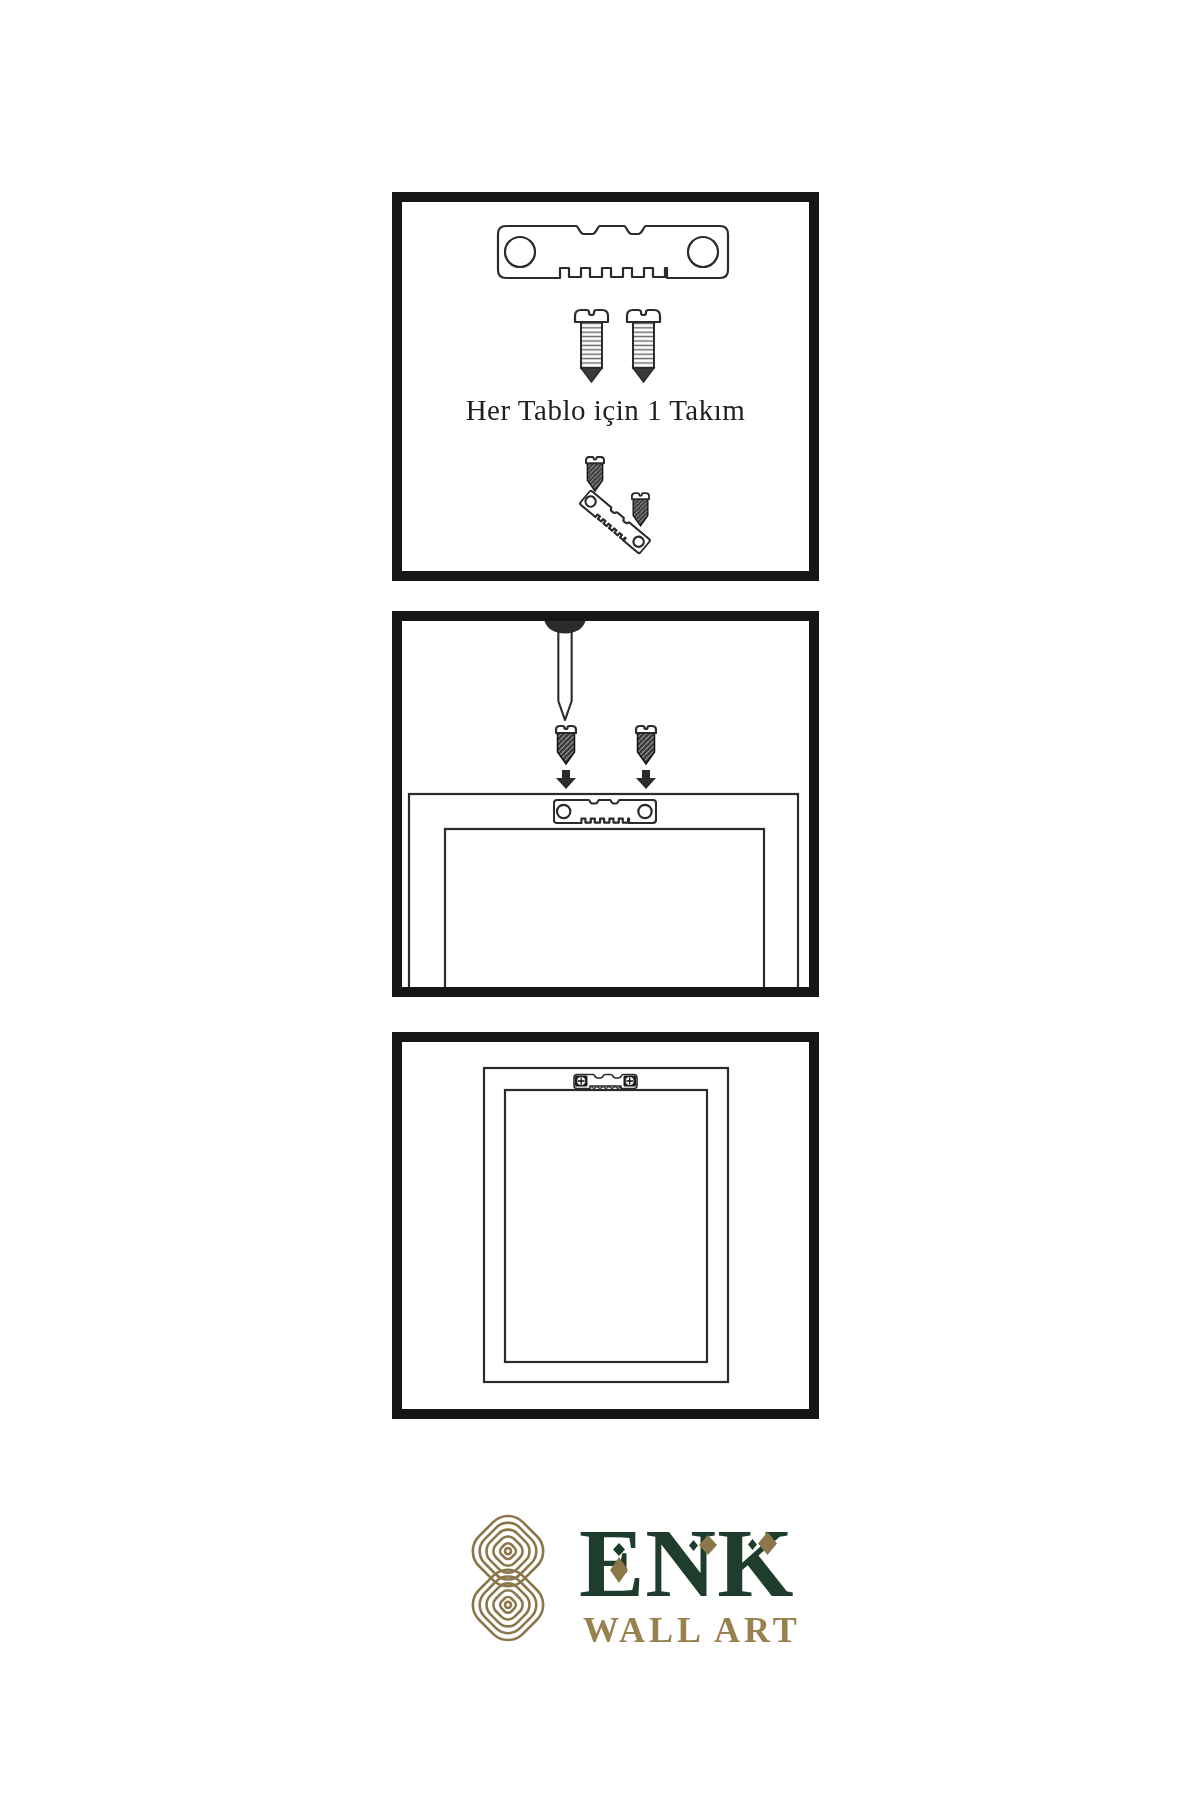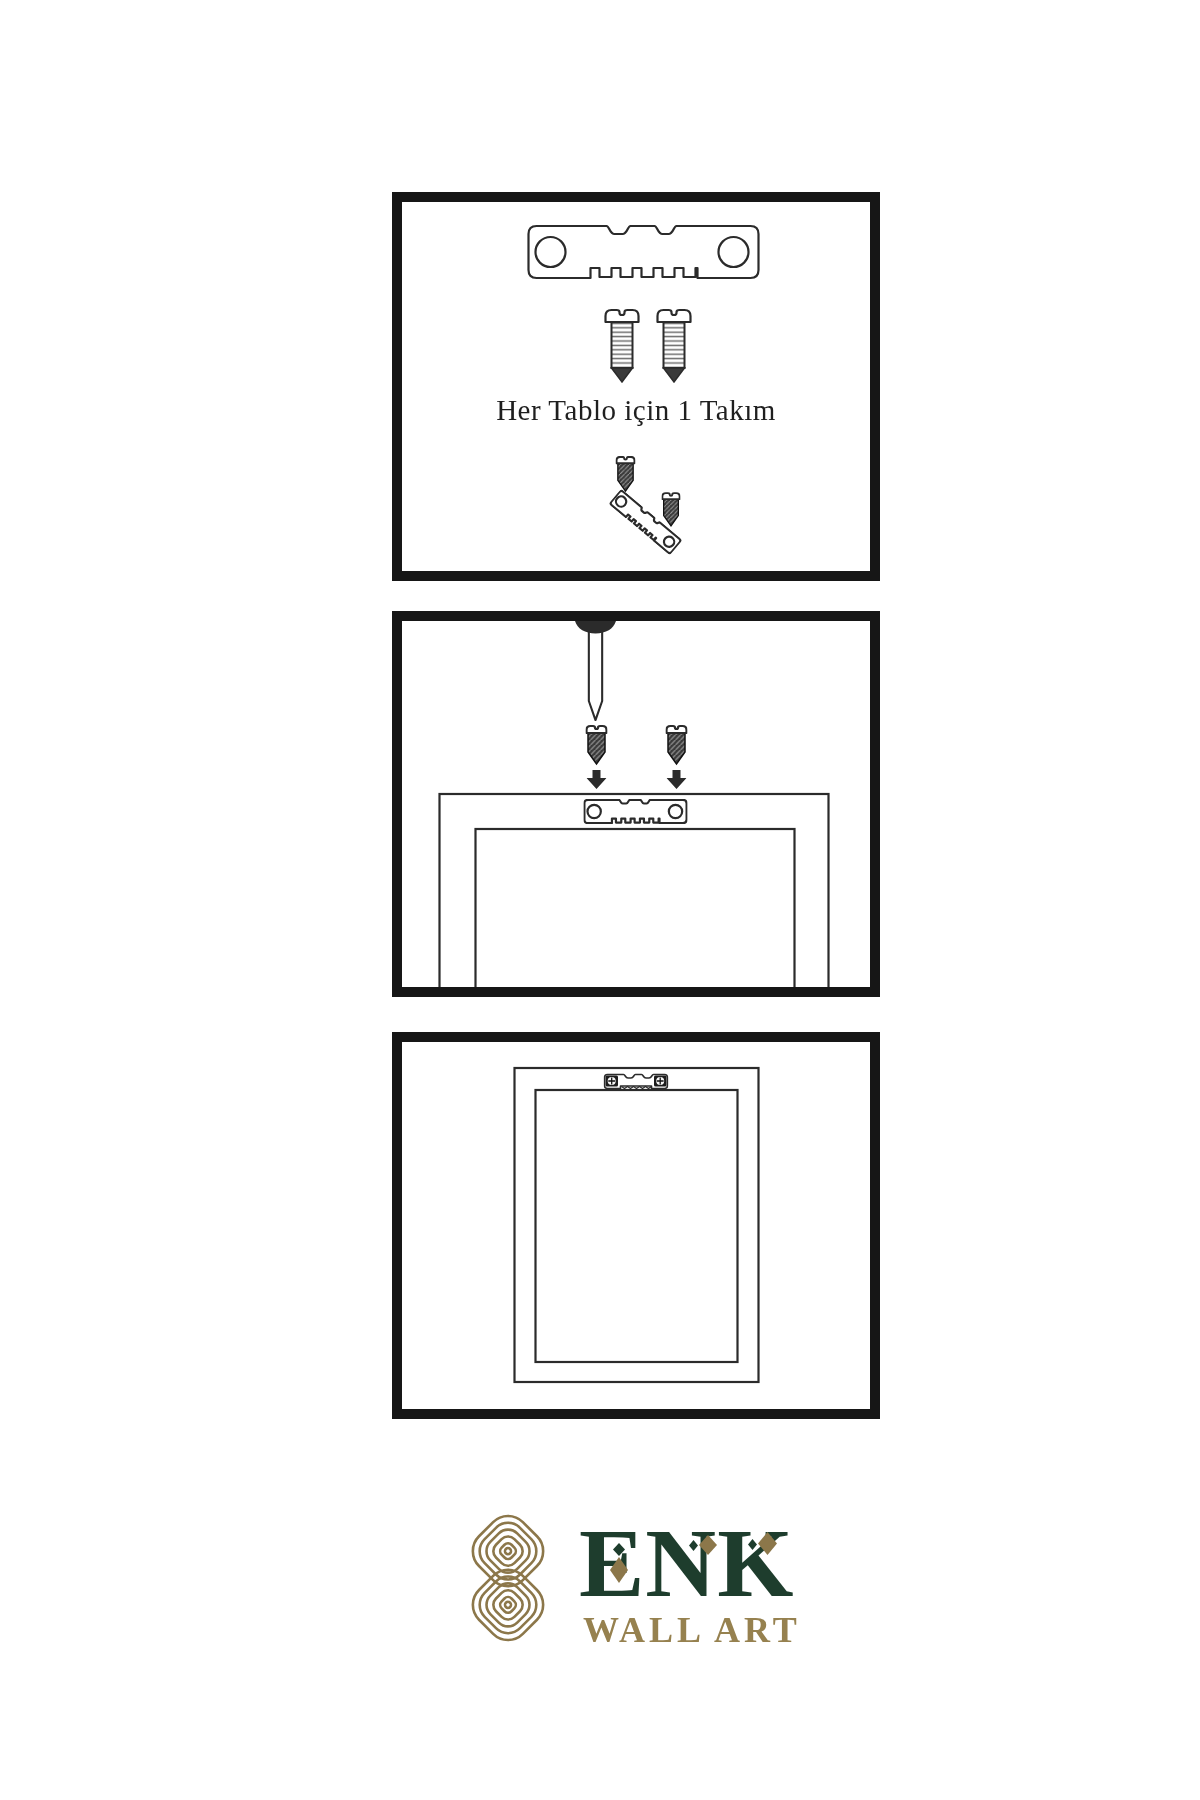--- a/index.html
+++ b/index.html
@@ -1,18 +1,18 @@
 <!DOCTYPE html>
 <html style="--background: #ffffff; --line-art: #2b2b2b; --panel-border: #161616; --brand-green: #1e3d2d; --brand-gold: #8c774a; --brand-gold-light: #96814f;"><head>
 <meta charset="utf-8">
 <style>
   html,body{margin:0;padding:0;background:#fff;}
   .sheet{position:relative;width:1200px;height:1800px;background:var(--background,#fff);overflow:hidden;
          font-family:"Liberation Serif", serif;}
-  .panel{position:absolute;left:392px;width:488px;border:10px solid var(--panel-border,#161616);
+  .panel{position:absolute;left:392px;width:427px;border:10px solid var(--panel-border,#161616);
          background:#fff;box-sizing:border-box;padding-left:28px;}
   #panel1{top:192px;height:389px;}
   #panel2{top:611px;height:386px;}
   #panel3{top:1032px;height:387px;}
   .panel svg.fig{position:absolute;left:0;top:0;width:100%;height:100%;display:block;color:var(--line-art,#2b2b2b);}
   .caption{position:absolute;left:0;top:192px;width:100%;text-align:center;
            font-size:29px;letter-spacing:0.5px;color:#1f1f1f;white-space:nowrap;}
   
   .pl{fill:#ffffff;stroke:var(--line-art,#2b2b2b);stroke-width:2.2;stroke-linejoin:round;}
   .dk{fill:var(--line-art,#2b2b2b);}

